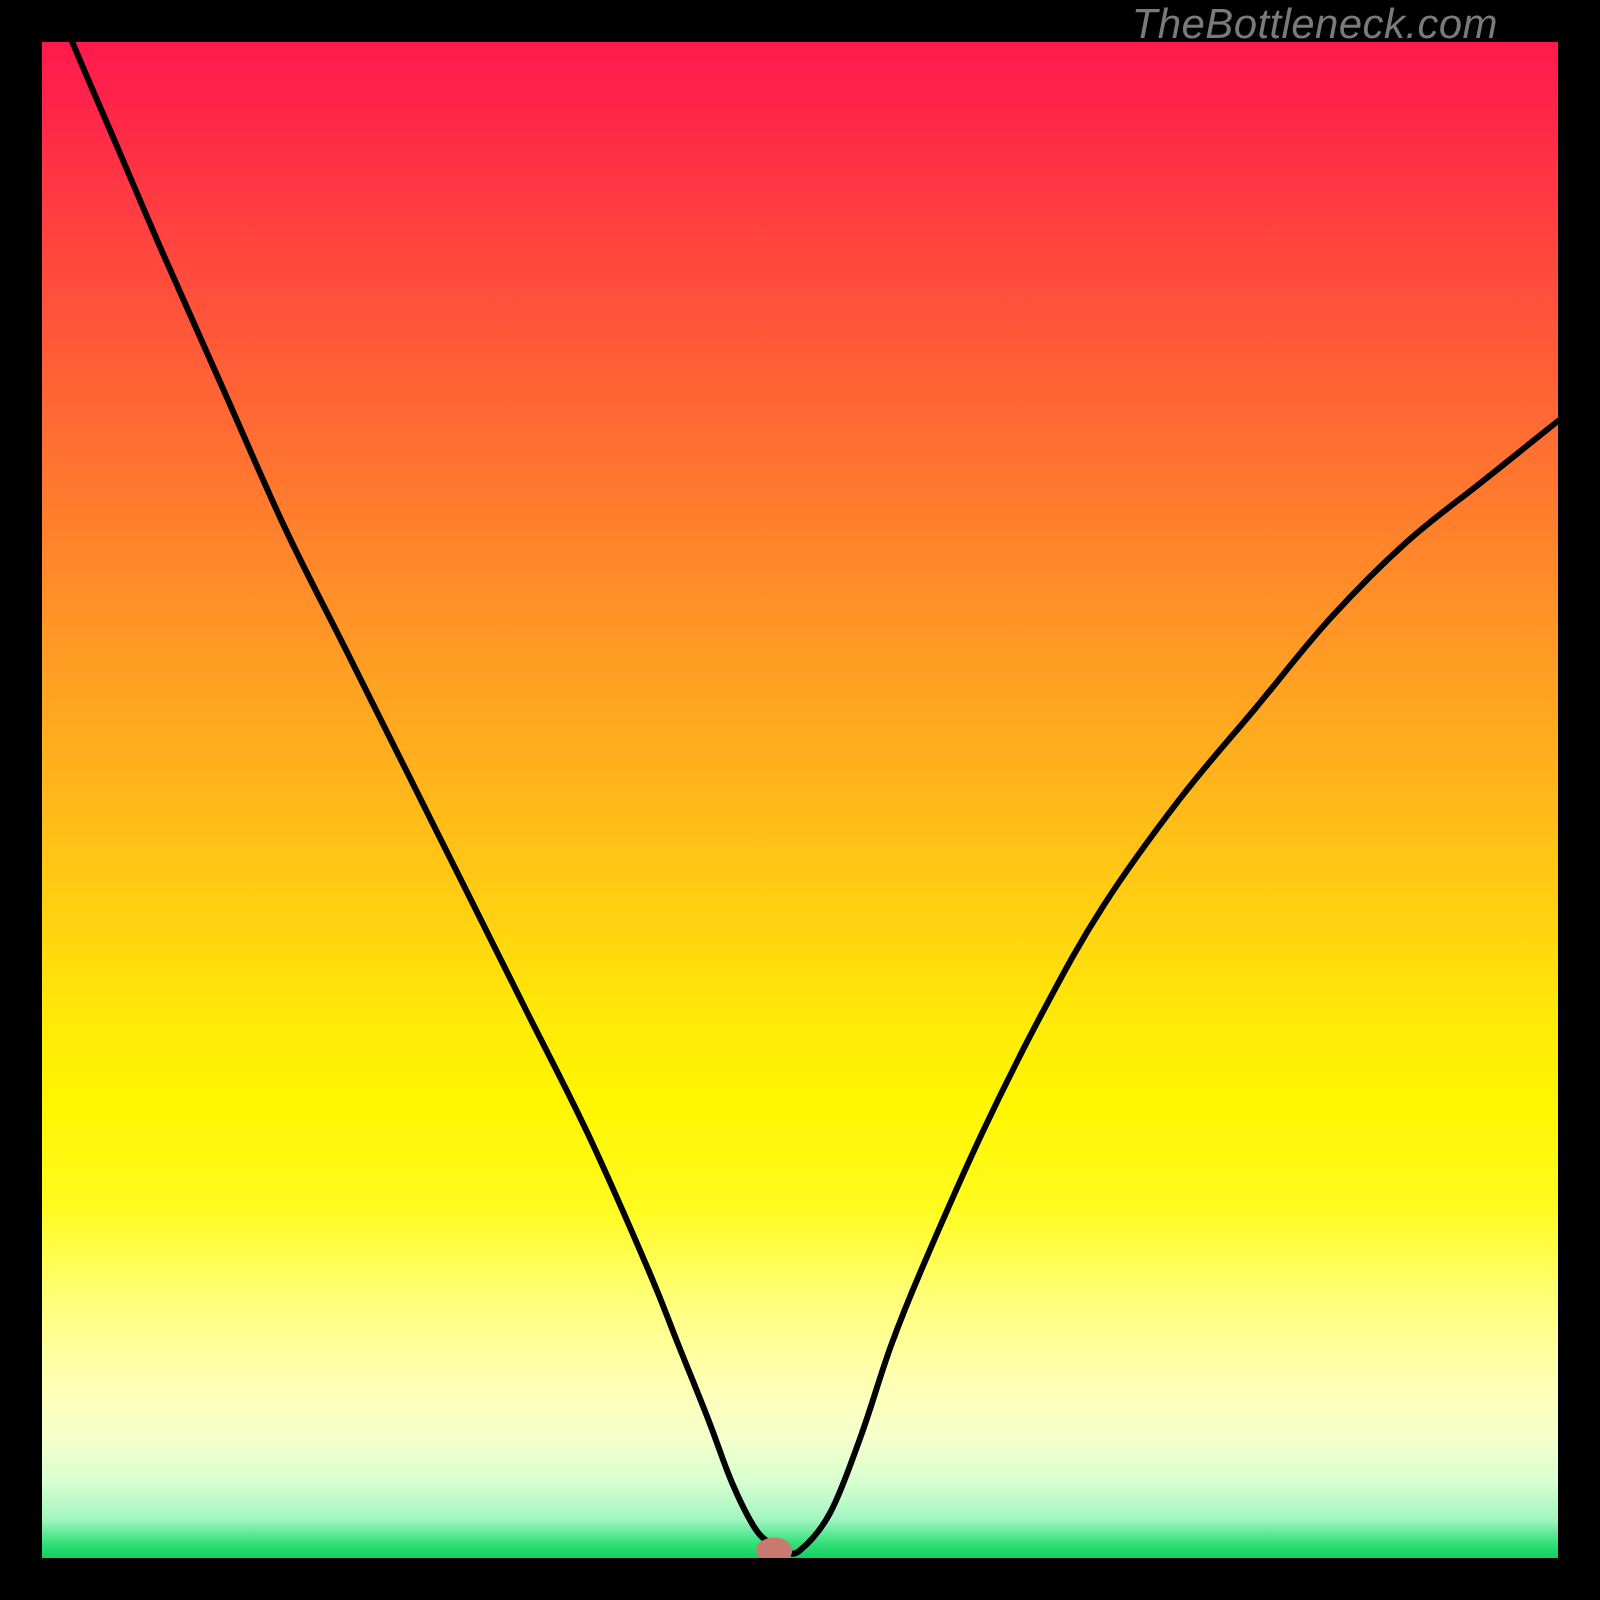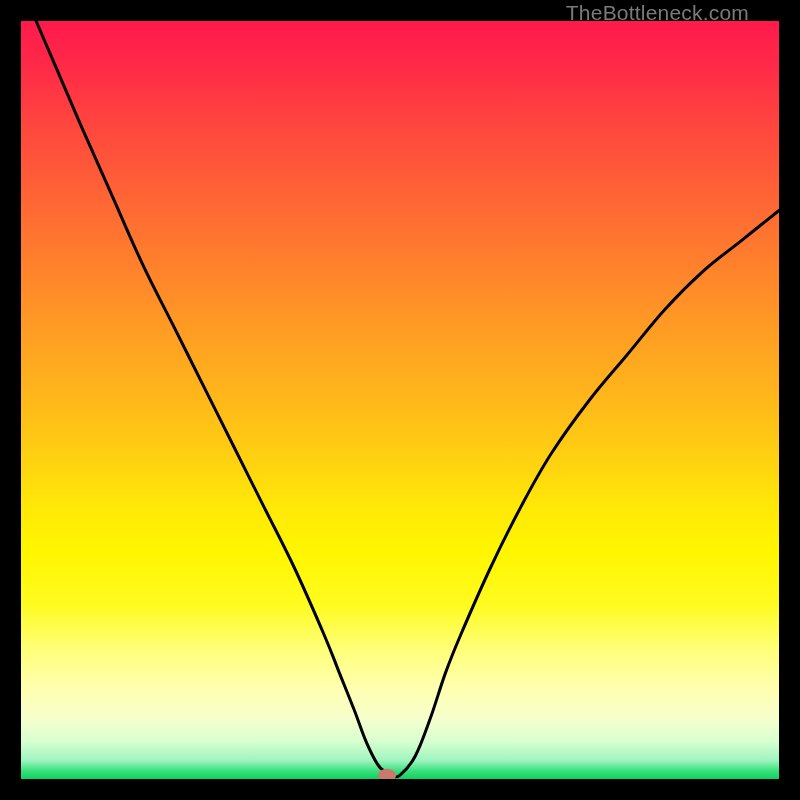--- a/index.html
+++ b/index.html
@@ -11,20 +11,21 @@
     font-family: Arial, Helvetica, sans-serif;
     overflow: hidden;
   }
   .frame {
     position: absolute;
     top: 0;
     left: 0;
     width: 772px;
     height: 800px;
     background: #000;
+    font-style: italic;
   }
   .plot-area {
     position: absolute;
     top: 21px;
     left: 21px;
     width: 758px;
     height: 758px;
     overflow: hidden;
   }
   .gradient {

